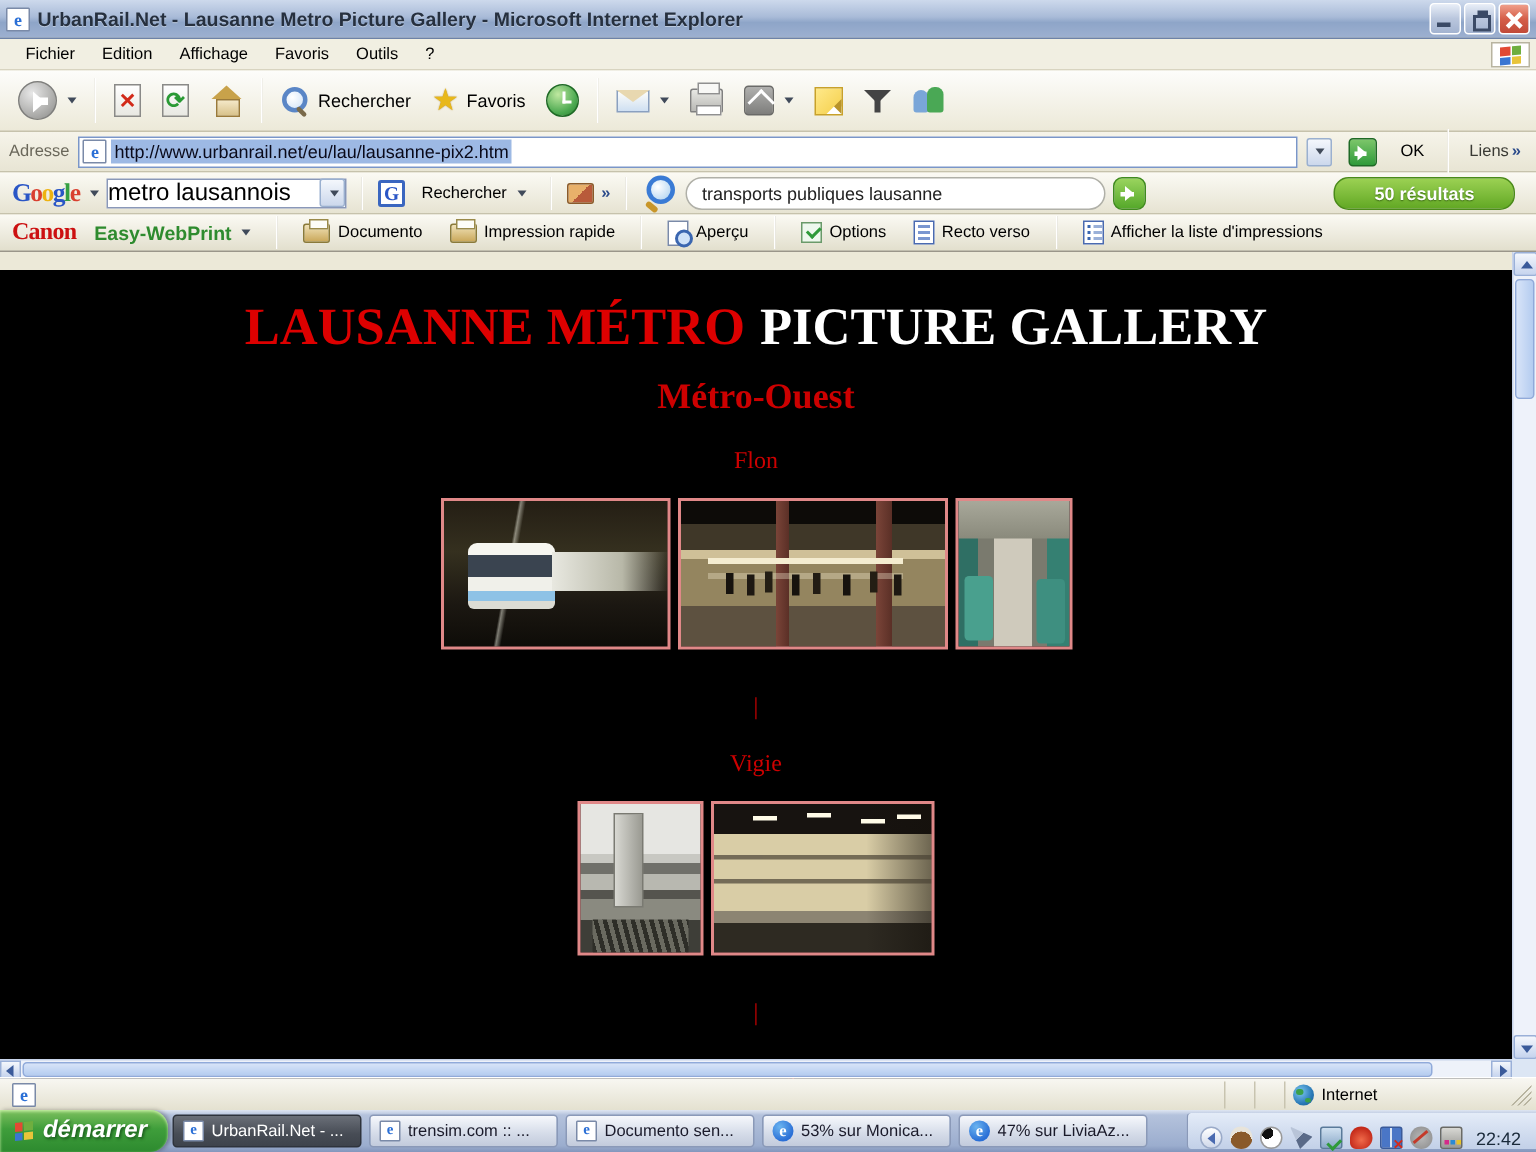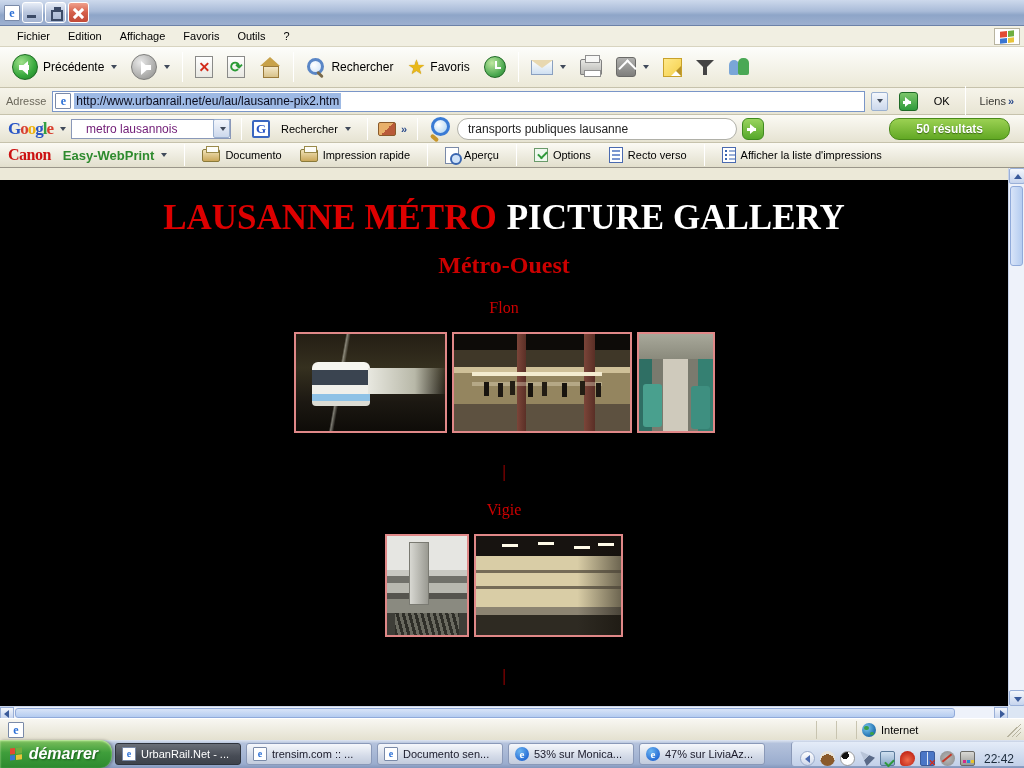--- a/index.html
+++ b/index.html
@@ -100,21 +100,21 @@
   .chev { color:#2a4a8a; font-weight:bold; }
 
   
   .googlebar { position:absolute; top:115px; left:0; width:1024px; height:28px; background:linear-gradient(180deg,#fbfaf4,#e6e3d2);
     border-bottom:1px solid #c6c2ac; display:flex; align-items:center; padding:0 8px; gap:5px; }
   .google-logo { font-family:"Liberation Serif",serif; font-weight:bold; font-size:17px; letter-spacing:-1px; cursor:pointer; }
   .google-logo span:nth-child(1){color:#2a56c6;} .google-logo span:nth-child(2){color:#d93f2f;}
   .google-logo span:nth-child(3){color:#eeb211;} .google-logo span:nth-child(4){color:#2a56c6;}
   .google-logo span:nth-child(5){color:#35a043;} .google-logo span:nth-child(6){color:#d93f2f;}
   .g-combo { width:160px; height:20px; background:#fff; border:1px solid #8a98b8; display:flex; align-items:center; }
-  .g-combo .q { flex:1; padding:0 14px; font-size:12px; color:#701a75; white-space:nowrap; overflow:hidden; }
+  .g-combo .q { flex:1; padding:0 0; font-size:16px; color:#000000; white-space:nowrap; overflow:hidden; }
   .g-box { width:18px; height:18px; border:2px solid #3a66c0; border-radius:2px; background:#fff; color:#2a56c6;
     font-family:"Liberation Serif",serif; font-weight:bold; font-size:13px; display:flex; align-items:center; justify-content:center; }
   .news-ic { width:18px; height:14px; background:linear-gradient(135deg,#e8b06a 50%,#b85a3a 50%); border:1px solid #8a5a2a; border-radius:2px; flex:0 0 auto; }
   .tall-sep { width:1px; height:22px; background:#b8b4a0; border-right:1px solid #fff; margin:0 5px; }
   .lens-big { width:24px; height:24px; position:relative; flex:0 0 auto; }
   .lens-big::before { content:""; position:absolute; top:0; right:2px; width:13px; height:13px; border-radius:50%;
     border:3px solid #3a7bd5; background:radial-gradient(circle at 35% 35%,#fff,#a8d0f0); }
   .lens-big::after { content:""; position:absolute; bottom:1px; left:2px; width:9px; height:4px; background:#c8962a; transform:rotate(40deg); border-radius:2px; }
   .pill-input { width:280px; height:22px; background:#fff; border:1px solid #b0b0a8; border-radius:11px; display:flex; align-items:center; padding:0 10px; font-size:12px; color:#222; }
   .round-go { width:22px; height:22px; border-radius:6px; background:linear-gradient(180deg,#9ad45e,#55a82a); border:1px solid #3f8a1f; position:relative; cursor:pointer; flex:0 0 auto; }
@@ -258,20 +258,21 @@
 </style>
 </head>
 <body>
 
 <div id="screen">
 
   <div class="titlebar">
     <div class="page-icon">
         <span class="e">e</span>
       </div>
+    <div class="title-text">UrbanRail.Net - Lausanne Metro Picture Gallery - Microsoft Internet Explorer</div>
     <div class="win-btn minimize"></div>
     <div class="win-btn restore"></div>
     <div class="win-btn close"></div>
   </div>
 
   <div class="menubar">
     <span class="menu-item">Fichier</span>
     <span class="menu-item">Edition</span>
     <span class="menu-item">Affichage</span>
     <span class="menu-item">Favoris</span>
@@ -282,25 +283,20 @@
           <i></i>
           <i></i>
           <i></i>
           <i></i>
         </div>
       </div>
   </div>
 
   <div class="toolbar">
     <div class="tb-btn">
-      <div class="circle-ic back"></div>
-      <span>Précédente</span>
-      <div class="drop"></div>
-    </div>
-    <div class="tb-btn">
       <div class="circle-ic fwd"></div>
       <div class="drop"></div>
     </div>
     <div class="tb-sep"></div>
     <div class="tb-btn">
       <div class="doc-ic stop">
           <span class="mark">✕</span>
         </div>
     </div>
     <div class="tb-btn">

